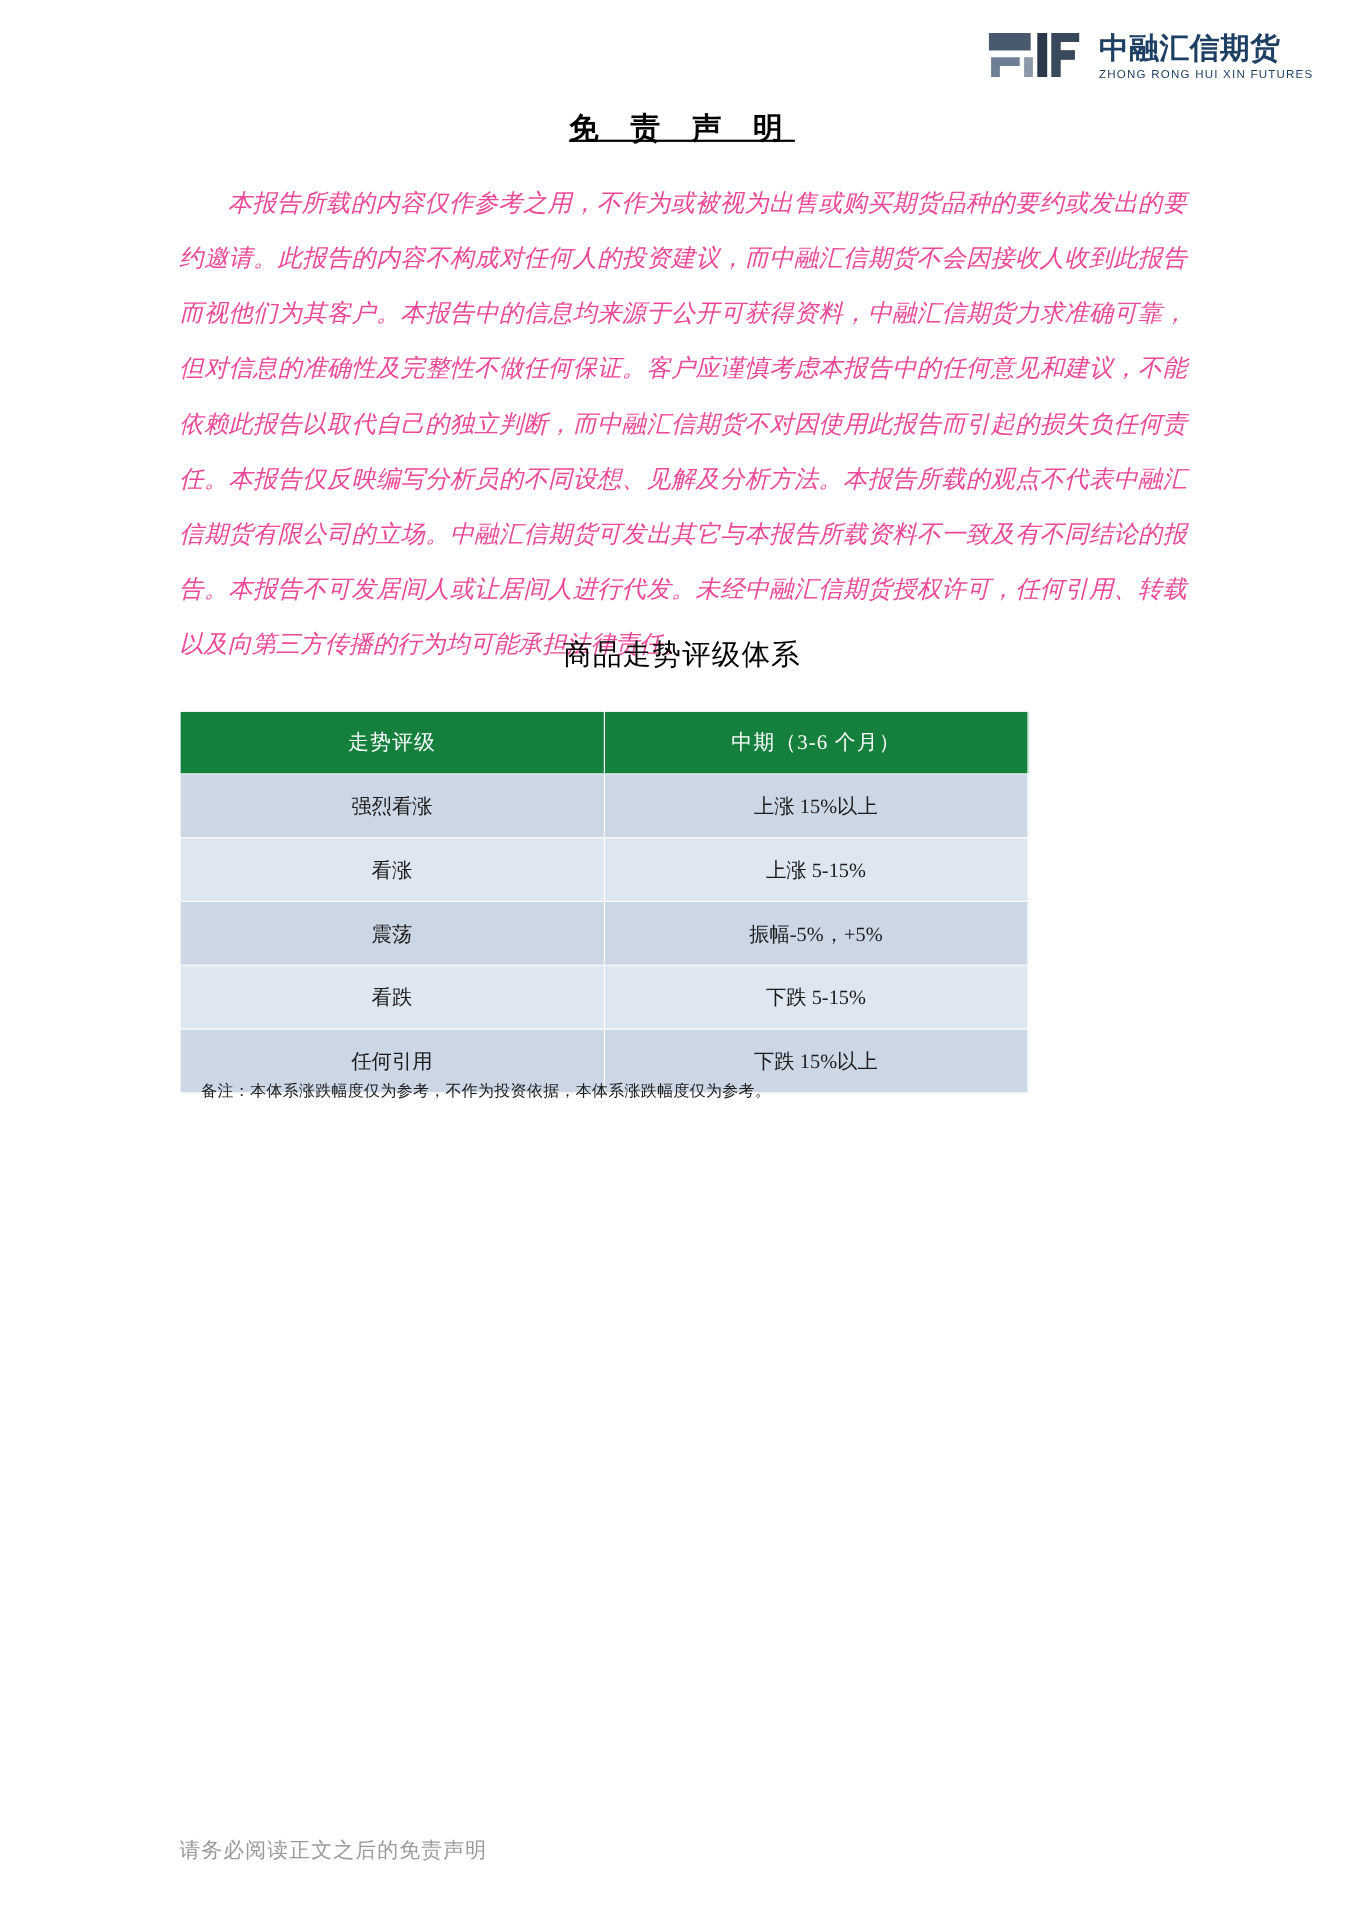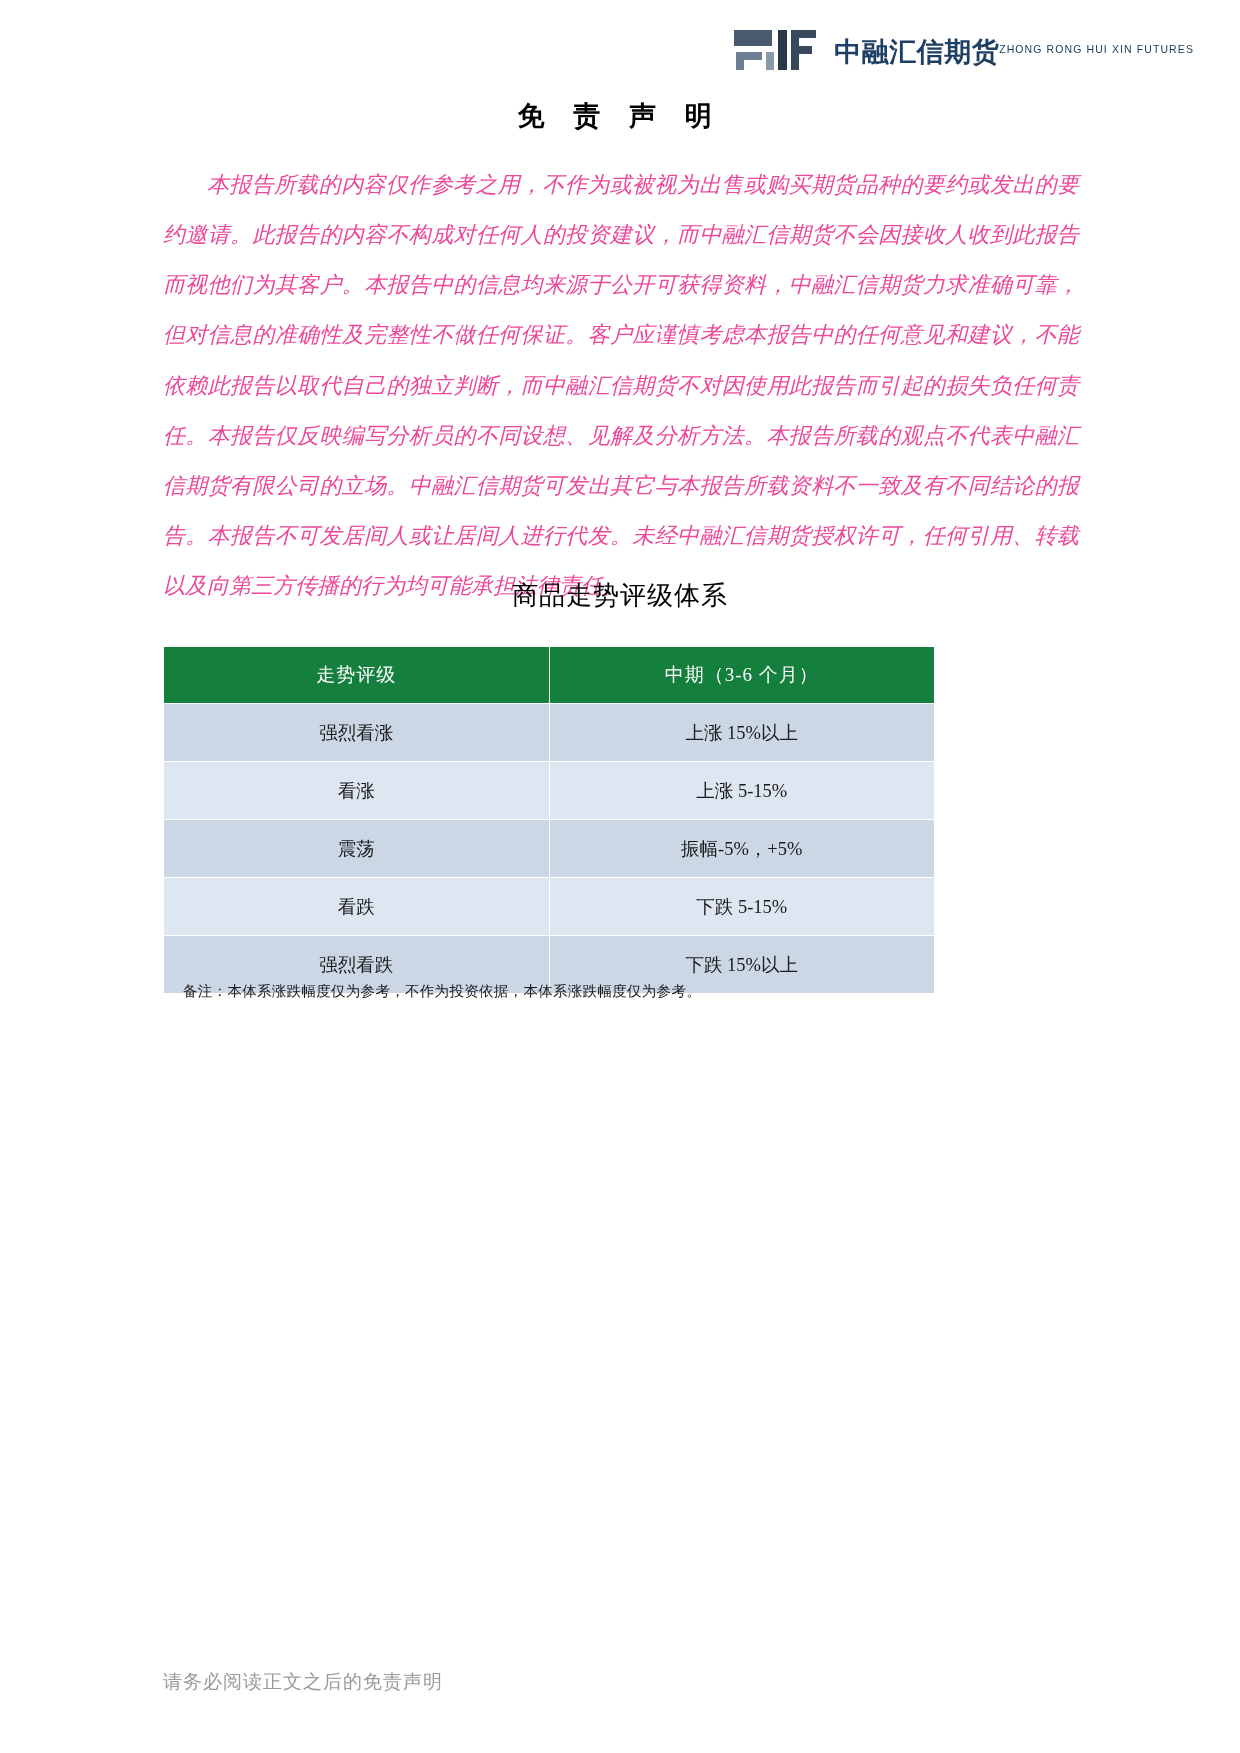--- a/index.html
+++ b/index.html
@@ -27,21 +27,21 @@
     right: 46px;
     display: flex;
     align-items: center;
     gap: 10px;
   }
   .logo-mark {
     display: block;
   }
   .logo-text-wrap {
     display: flex;
-    flex-direction: row;
+    flex-direction: column;
     justify-content: center;
     line-height: 1;
   }
   .logo-cn {
     font-family: "Liberation Sans", sans-serif;
     font-weight: 700;
     font-size: 27px;
     letter-spacing: 0.5px;
     color: #1d3f63;
   }
@@ -58,20 +58,21 @@
     position: absolute;
     top: 98px;
     left: 0;
     width: 100%;
     text-align: center;
     font-family: "Liberation Serif", serif;
     font-weight: 700;
     font-size: 27px;
     letter-spacing: 11px;
     color: #000;
+    text-decoration: underline;
   }
   .section-title {
     position: absolute;
     top: 578px;
     left: 0;
     width: 100%;
     text-align: center;
     font-family: "Liberation Sans", sans-serif;
     font-weight: 400;
     font-size: 26px;
@@ -197,21 +198,21 @@
       </tr>
       <tr>
         <td>震荡</td>
         <td>振幅-5%，+5%</td>
       </tr>
       <tr>
         <td>看跌</td>
         <td>下跌 5-15%</td>
       </tr>
       <tr>
-        <td>强烈看跌</td>
+        <td>任何引用</td>
         <td>下跌 15%以上</td>
       </tr>
     </tbody>
   </table>
 
   <div class="table-note">备注：本体系涨跌幅度仅为参考，不作为投资依据，本体系涨跌幅度仅为参考。</div>
 
   <div class="footer">请务必阅读正文之后的免责声明</div>
 
 </div>

